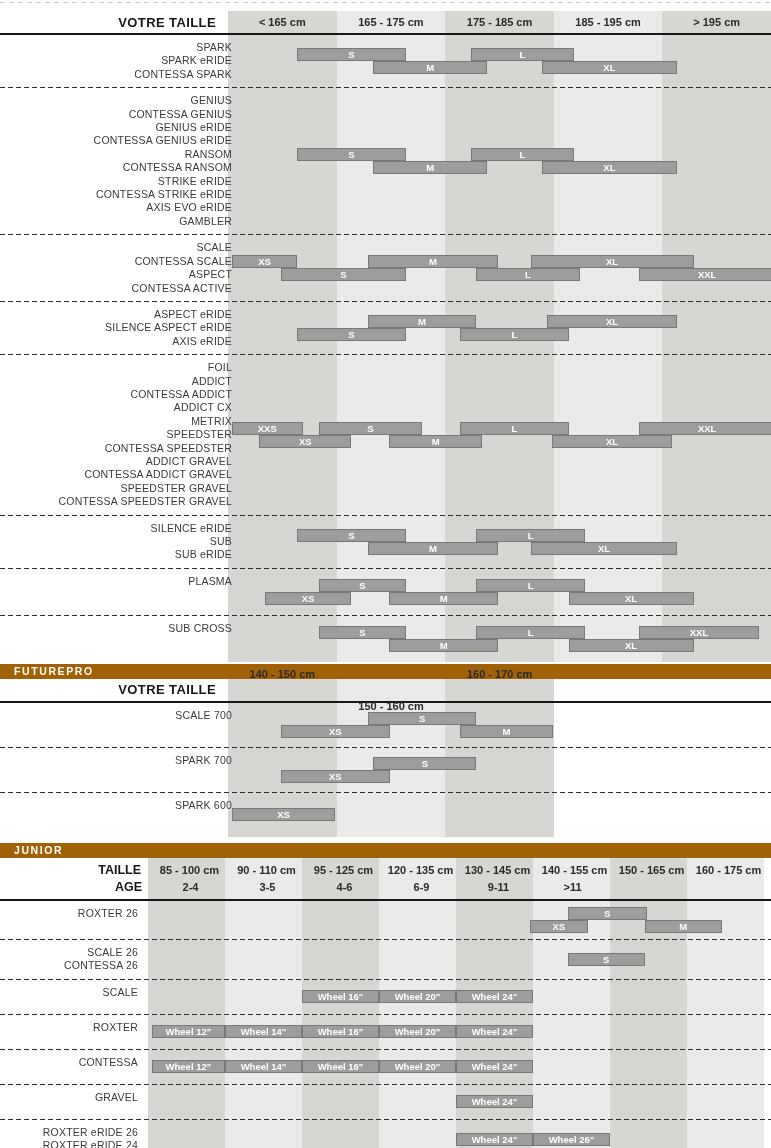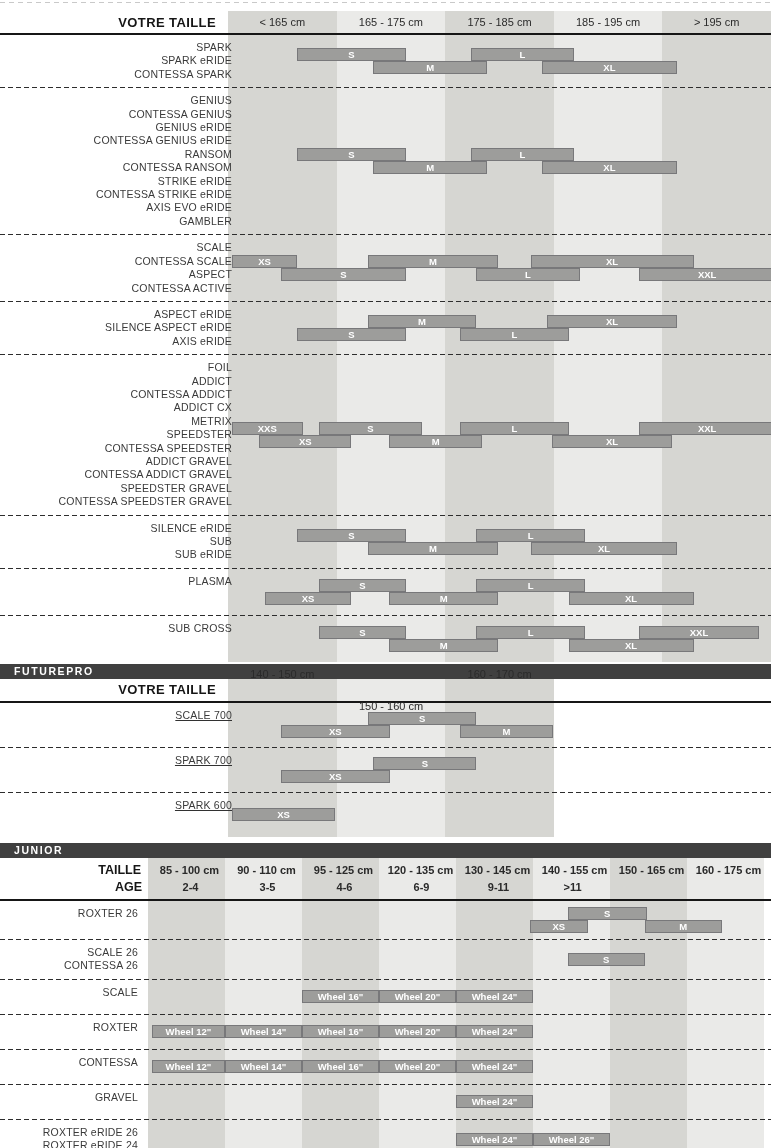--- a/index.html
+++ b/index.html
@@ -21,40 +21,40 @@
   .sec-jr { padding-bottom:5px;
     background:linear-gradient(90deg,#ffffff 0 148px,
       #d6d6d2 148px 225px,#eaeae8 225px 302px,#d6d6d2 302px 379px,
       #eaeae8 379px 456px,#d6d6d2 456px 533px,#eaeae8 533px 610px,
       #d6d6d2 610px 687px,#eaeae8 687px 764px,#ffffff 764px 771px); }
 
   .thead { display:flex; align-items:center; height:24px; border-bottom:2px solid #161616; }
   .thead-label { width:228px; padding-right:12px; text-align:right; font-weight:bold;
     font-size:13px; letter-spacing:.4px; color:#161616; white-space:nowrap; }
   .thead-cols { display:flex; }
-  .hcell { text-align:center; font-weight:normal; font-size:11px; color:#2a2a2a; white-space:nowrap; }
+  .hcell { text-align:center; font-weight:bold; font-size:11px; color:#2a2a2a; white-space:nowrap; }
 
   .grp { display:flex; padding:6px 0; min-height:46px; }
   .grp-labels { width:232px; padding-right:0; text-align:right; flex-shrink:0; }
   .jr .grp-labels { width:148px; padding-right:10px; }
   .mlabel { font-size:10.5px; line-height:13.4px; letter-spacing:.2px; color:#3a3a3a; white-space:nowrap; }
   .grp-bars { display:flex; flex-direction:column; justify-content:center; flex-shrink:0; }
   .bar-row { position:relative; height:13px; width:100%; }
   .size-bar { position:absolute; top:0; height:13px; background:#9d9d9b; border:1px solid #78787a;
     color:#fff; font-weight:bold; font-size:9.5px; display:flex; align-items:center;
     justify-content:center; overflow:hidden; white-space:nowrap; }
 
   .sep { height:1px; background:repeating-linear-gradient(90deg,#2d2d2d 0 5px,transparent 5px 8px); }
 
-  .section-bar { height:15px; background:#404040; color:#fff; font-weight:bold; font-size:10.5px;
+  .section-bar { height:15px; background:#a16207; color:#fff; font-weight:bold; font-size:10.5px;
     letter-spacing:1.6px; line-height:15px; padding-left:14px; }
   .sb-fp { margin-top:2px; }
   .sb-jr { margin-top:6px; }
 
-  .fp .grp { min-height:44px;text-decoration:underline; }
+  .fp .grp { min-height:44px; }
   .jr .grp { min-height:34px; }
 
   .jhead { border-bottom:2px solid #161616; padding:4px 4px 3px; }
   .jrow { display:flex; align-items:center; height:17px; }
   .jrow-label { width:148px; text-align:right; padding-right:10px; font-weight:bold;
     font-size:12.5px; color:#161616; }
   .jcell { width:77px; text-align:center; font-weight:bold; font-size:11px; color:#2a2a2a; white-space:nowrap; }
 </style>
 </head>
 <body>

